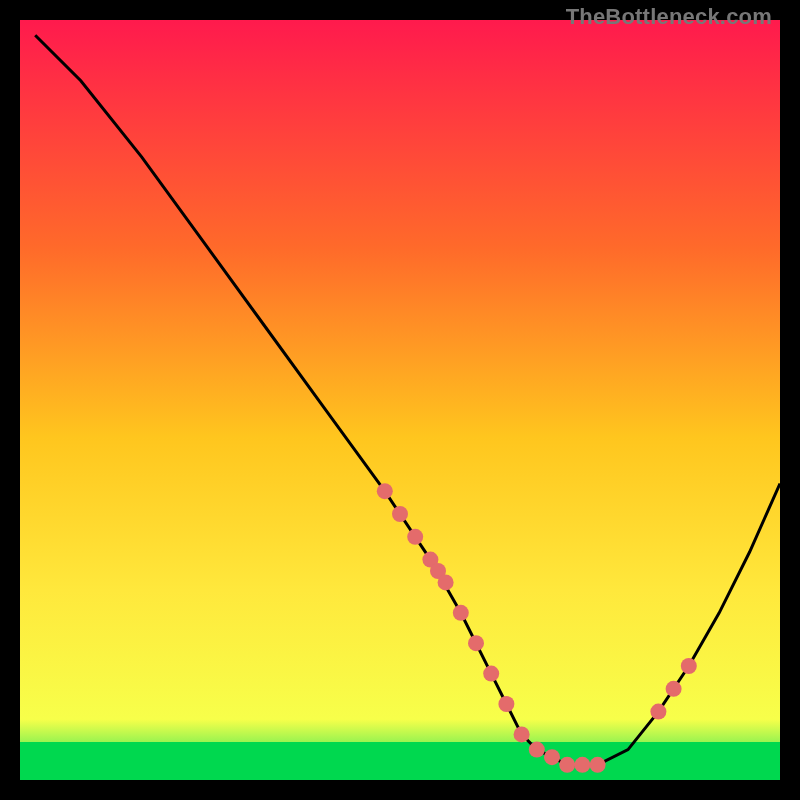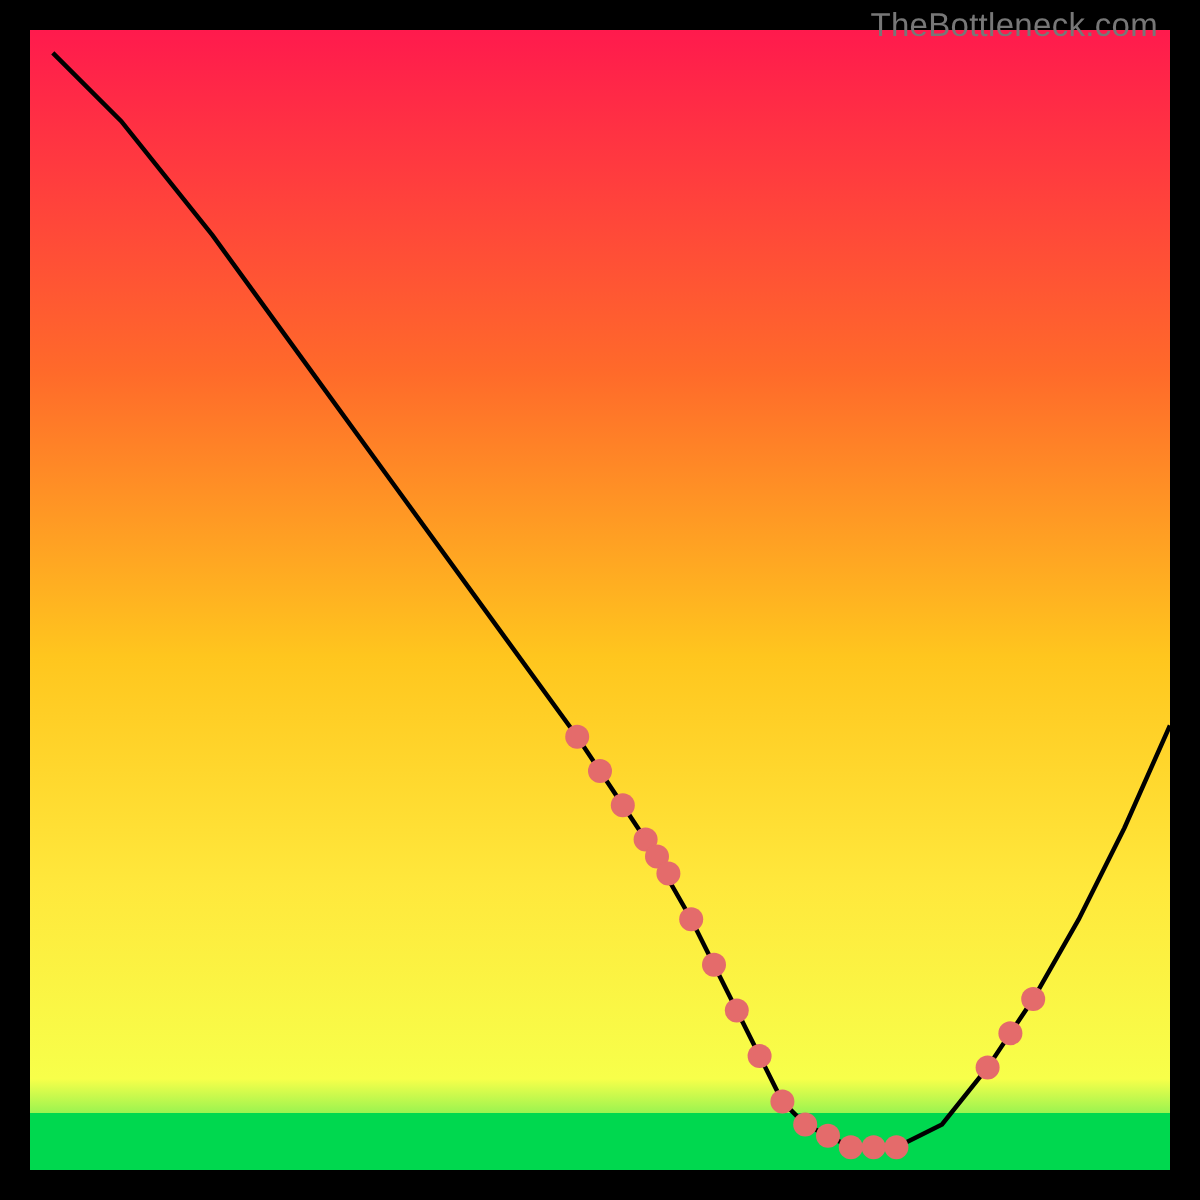--- a/index.html
+++ b/index.html
@@ -18,21 +18,21 @@
     width: 760px;
     height: 760px;
     background: #000;
   }
   .watermark {
     position: absolute;
     top: 4px;
     right: 28px;
     color: #777;
     font-size: 22px;
-    font-weight: 400;
+    font-weight: 700;
     letter-spacing: 0.2px;
     z-index: 10;
   }
   svg {
     position: absolute;
     left: 20px;
     top: 20px;
     width: 760px;
     height: 760px;
     display: block;

